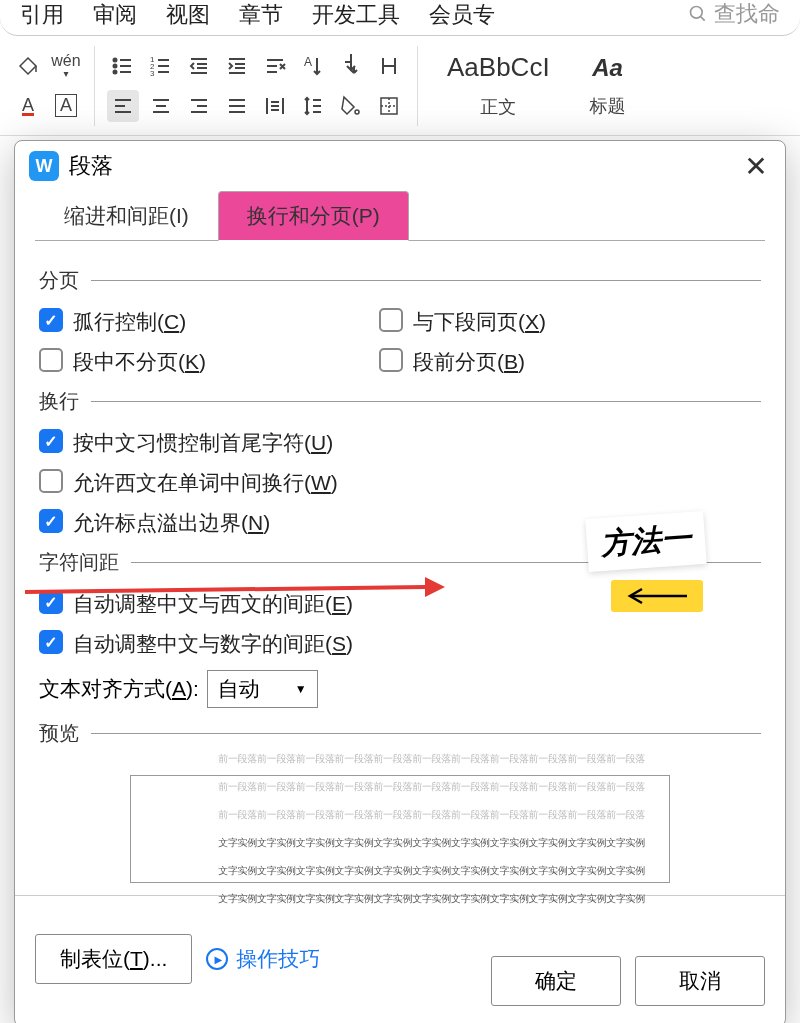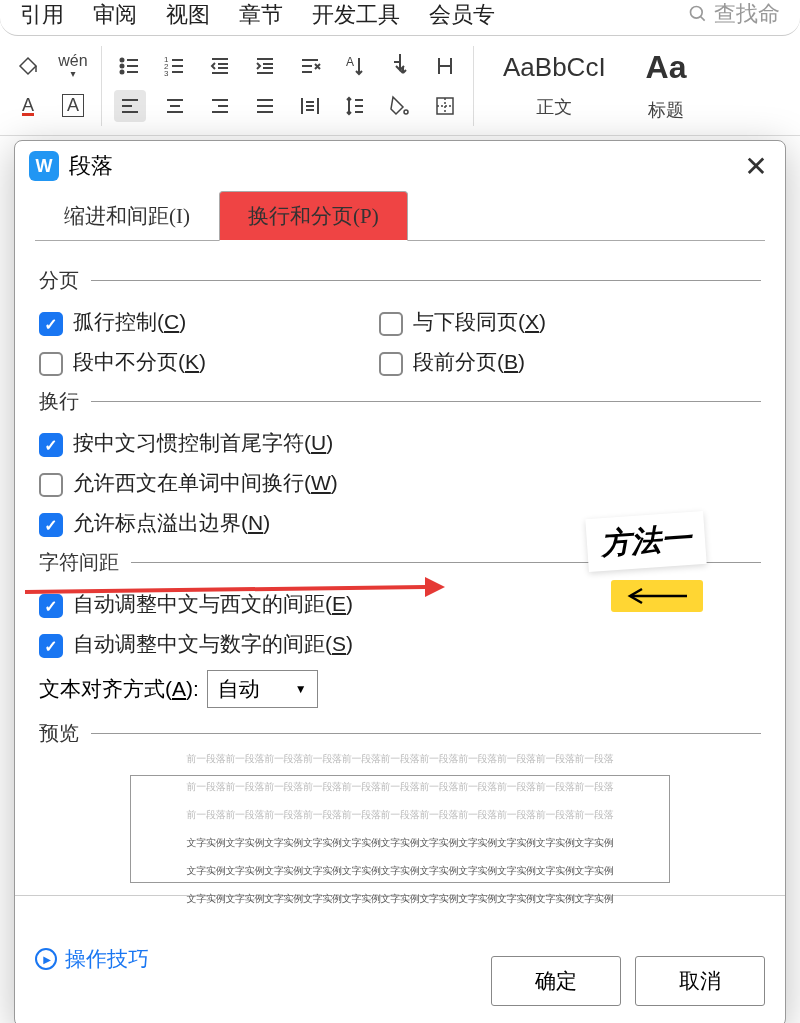--- a/index.html
+++ b/index.html
@@ -34,40 +34,40 @@
 .toolbar {
   display: flex;
   align-items: center;
   padding: 8px 12px;
   gap: 6px;
   height: 100px;
   border-bottom: 1px solid #ddd;
   position: relative;
 }
 .tb-group { display: flex; flex-direction: column; gap: 8px; }
-.tb-row { display: flex; gap: 13px; align-items: center; }
+.tb-row { display: flex; gap: 6px; align-items: center; }
 .tb-icon {
   width: 32px; height: 32px;
   display: flex; align-items: center; justify-content: center;
   color: #444;
   cursor: pointer;
 }
 .tb-icon svg { width: 24px; height: 24px; }
 .divider { width: 1px; height: 80px; background: #ddd; margin: 0 6px; }
 .style-box {
   border: 1px solid transparent;
   padding: 4px 16px;
   text-align: center;
   display: flex;
   flex-direction: column;
   align-items: center;
   gap: 12px;
 }
 .style-box .sample { font-size: 26px; color: #333; }
-.style-box .sample.bold { font-weight: bold; font-size: 32px; }
+.style-box .sample.bold { font-weight: bold; font-size: 24px; font-style: italic; }
 .style-box .label { font-size: 18px; color: #444; }
 .modal-overlay {
   position: absolute;
   top: 140px;
   left: 14px;
   width: 772px;
   background: #fff;
   border: 1px solid #999;
   border-radius: 8px;
   box-shadow: 0 8px 40px rgba(0,0,0,0.25);
@@ -91,34 +91,33 @@
   margin-left: auto;
   font-size: 28px;
   cursor: pointer;
   color: #333;
   width: 30px; height: 30px;
   display: flex; align-items: center; justify-content: center;
 }
 .modal-tabs {
   display: flex;
   padding: 0 20px;
-  font-family: Liberation Serif, serif;
 }
 .modal-tab {
   padding: 10px 28px;
   font-size: 21px;
   border: 1px solid transparent;
   cursor: pointer;
   color: #333;
 }
 .modal-tab.active {
   border: 1px solid #aaa;
   border-bottom: 1px solid #fff;
   border-radius: 4px 4px 0 0;
-  background: #ef4444;
+  background: #ec4899;
   position: relative;
   z-index: 2;
 }
 .modal-tabs-border {
   border-bottom: 1px solid #aaa;
   margin: -1px 20px 0 20px;
 }
 .modal-body {
   padding: 16px 24px 12px 24px;
   position: relative;
@@ -136,21 +135,21 @@
   height: 1px;
   background: #999;
 }
 .checkbox-row {
   display: flex;
   gap: 40px;
   margin-bottom: 12px;
 }
 .checkbox-item {
   display: flex;
-  align-items: flex-end;
+  align-items: flex-start;
   gap: 10px;
   font-size: 21px;
   color: #222;
   cursor: pointer;
   min-width: 300px;
 }
 .checkbox {
   width: 24px; height: 24px;
   border: 2px solid #888;
   border-radius: 5px;
@@ -189,21 +188,21 @@
 .dropdown .caret { font-size: 12px; }
 .preview-box {
   border: 1px solid #999;
   margin: 28px auto 0 auto;
   width: 540px;
   height: 108px;
   padding: 10px 24px;
   display: flex;
   flex-direction: column;
   justify-content: center;
-  align-items: center;
+  align-items: flex-end;
   gap: 14px;
 }
 .preview-line {
   font-size: 10px;
   color: #bbb;
   white-space: nowrap;
   letter-spacing: -0.3px;
 }
 .preview-line.dark { color: #555; }
 .modal-footer {
@@ -571,20 +570,21 @@
         <svg viewBox="0 0 70 20">
             <line x1="10" y1="10" x2="65" y2="10" stroke="#000" stroke-width="2.5"></line>
             <polyline points="20,3 8,10 20,17" fill="none" stroke="#000" stroke-width="2.5"></polyline>
           </svg>
       </div>
     </div>
 
   </div>
 
   <div class="modal-footer">
+    <button class="btn">制表位(<span class="underline-key">T</span>)...</button>
     <div class="tip-link">
       <div class="play-icon"></div>
       <span>操作技巧</span>
     </div>
     <div class="spacer"></div>
     <button class="btn wide">确定</button>
     <button class="btn wide">取消</button>
   </div>
 </div>
 

